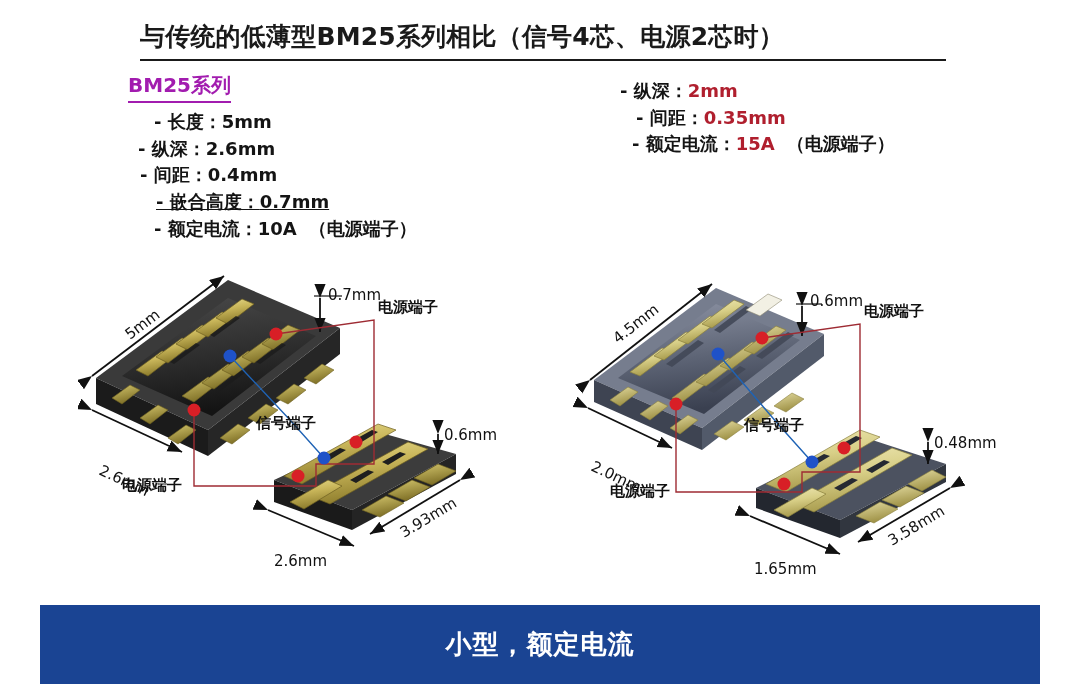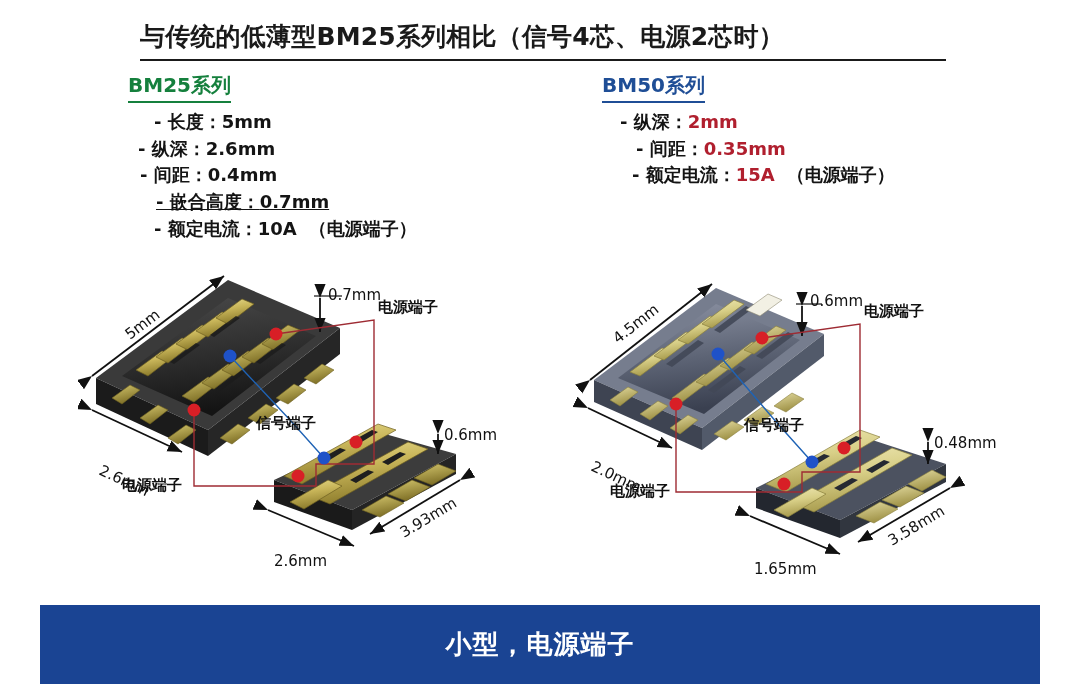--- a/index.html
+++ b/index.html
@@ -38,21 +38,21 @@
   .spec-col.right { left: 602px; top: 72px; }
 
   .spec-heading {
     font-size: 20px;
     font-weight: bold;
     display: inline-block;
     padding-bottom: 2px;
     border-bottom: 2.5px solid currentColor;
     white-space: nowrap;
   }
-  .spec-heading.dark { color: #15803d; }
+  .spec-heading.dark { color: #a21caf; }
   .spec-heading.blue { color: #1f4e96; }
 
   .spec-list {
     list-style: none;
     margin: 6px 0 0 0;
     padding: 0;
   }
   .spec-list li {
     font-size: 18px;
     font-weight: bold;
@@ -140,21 +140,20 @@
     <li class="i3">
       <span>- 嵌合高度：</span><span class="val">0.7mm</span><span class="suffix"></span>
     </li>
     <li class="i4">
       <span>- 额定电流：</span><span class="val">10A</span><span class="suffix">（电源端子）</span>
     </li>
   </ul>
 </div>
 
 <div class="spec-col right">
-  <div class="spec-heading blue">BM50系列</div>
   <ul class="spec-list">
     <li class="i1">
       <span>- 纵深：</span><span class="val">2mm</span><span class="suffix"></span>
     </li>
     <li class="i2">
       <span>- 间距：</span><span class="val">0.35mm</span><span class="suffix"></span>
     </li>
     <li class="i4">
       <span>- 额定电流：</span><span class="val">15A</span><span class="suffix">（电源端子）</span>
     </li>
@@ -429,14 +428,14 @@
     <circle cx="216" cy="226" r="6.5" fill="#d81f26"></circle>
   </g>
 
   <text class="ann" x="296" y="58">电源端子</text>
   <text class="ann" x="176" y="172">信号端子</text>
   <text class="ann" x="42" y="238">电源端子</text>
 </svg>
 </div>
 
 <div class="banner">
-  <span class="banner-text">小型，电源端子</span>
+  <span class="banner-text">小型，额定电流</span>
 </div>
 
 </body></html>

